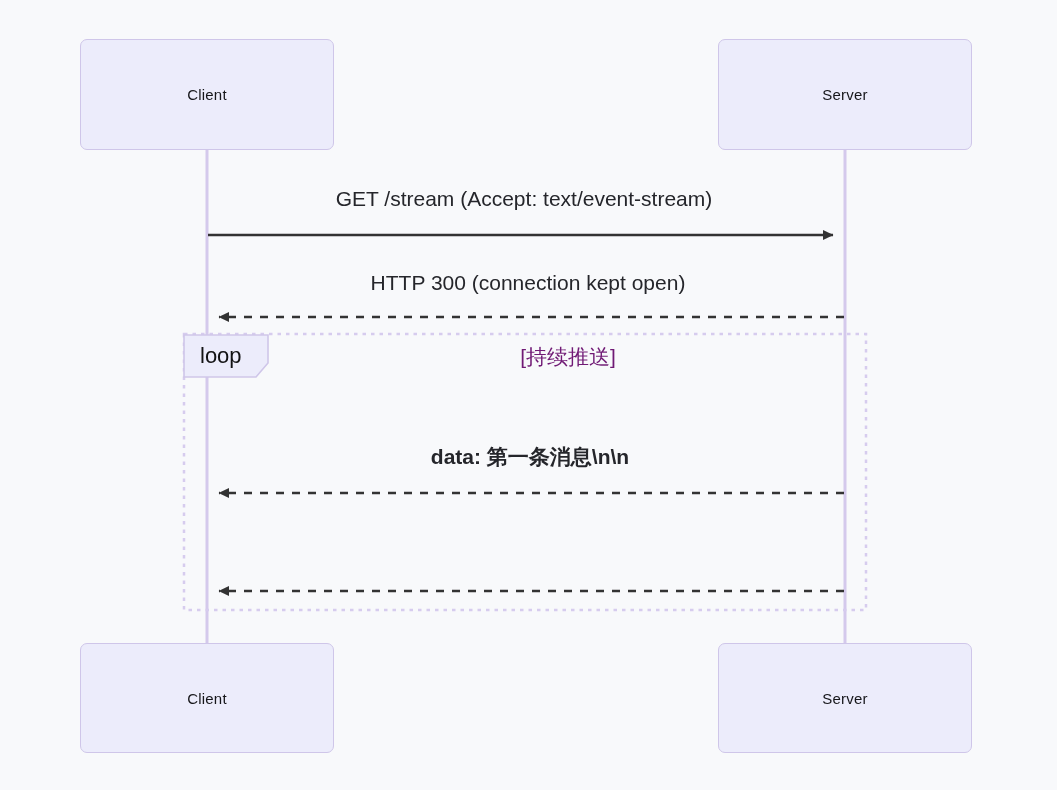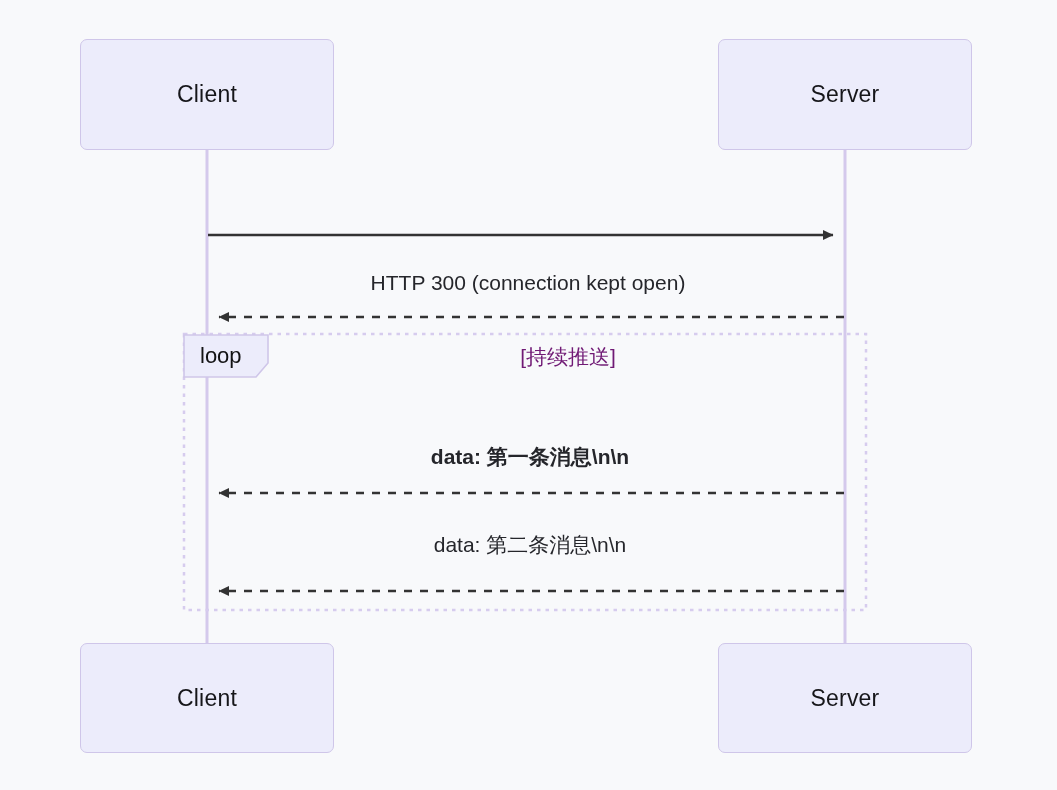--- a/index.html
+++ b/index.html
@@ -27,21 +27,21 @@
     position: absolute;
     box-sizing: border-box;
     background: #ECECFB;
     border: 1.6px solid #CFC6E9;
     border-radius: 7px;
     display: flex;
     align-items: center;
     justify-content: center;
   }
   .actor-label {
-    font-size: 23px;
+    font-size: 15px;
     color: #16161a;
     letter-spacing: 0.2px;
     font-family: "Liberation Sans", "DejaVu Sans", sans-serif;
   }
   .msg-label {
     position: absolute;
     font-size: 21px;
     color: #25262b;
     white-space: nowrap;
     transform: translateX(-50%);
@@ -106,17 +106,17 @@
     <span class="actor-label">Client</span>
   </div>
   <div class="actor-box" style="left:718px; top:643px; width:254px; height:110px;">
     <span class="actor-label">Server</span>
   </div>
 
   <span class="loop-tag-text" style="left:200px; top:343px;">loop</span>
 
   <span class="loop-title" style="left:568px; top:343px;">[持续推送]</span>
 
+  <span class="msg-label" style="left:524px; top:187px;">GET /stream (Accept: text/event-stream)</span>
   <span class="msg-label" style="left:528px; top:271px;">HTTP 300 (connection kept open)</span>
   <span class="msg-label" style="left:530px; top:443px;font-weight:bold;">data: 第一条消息\n\n</span>
-  <span class="msg-label" style="left:530px; top:531px;">data: 第二条消息\n\n</span>
 
 </div>
 
 </body></html>

